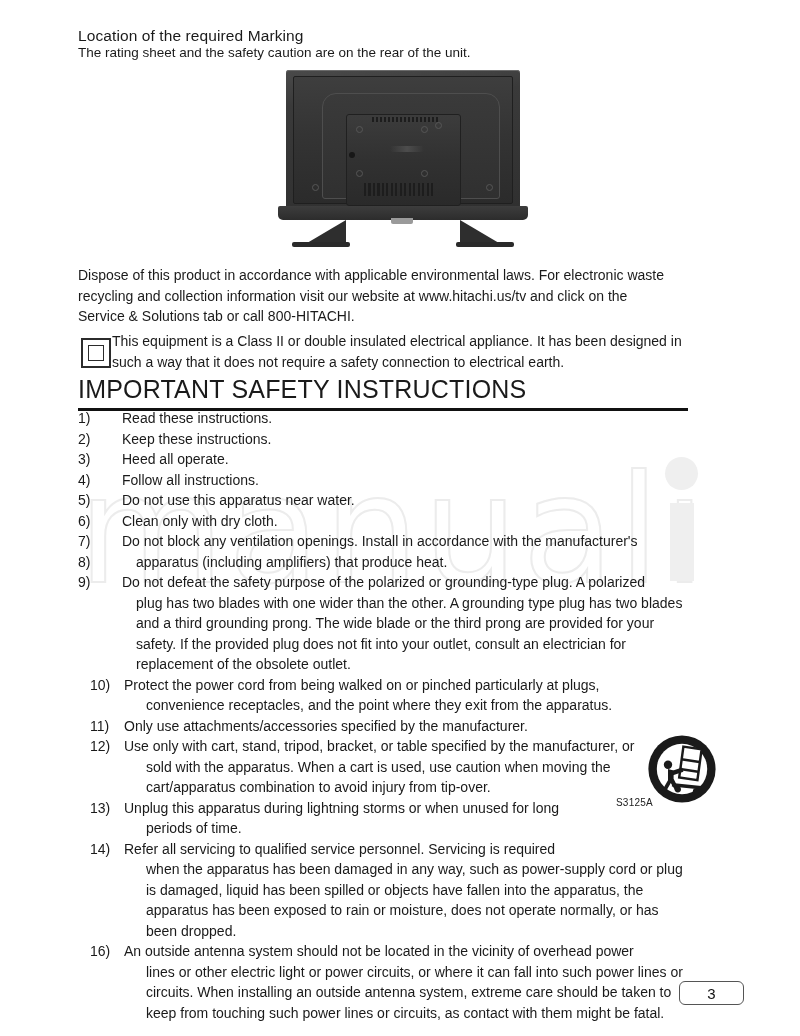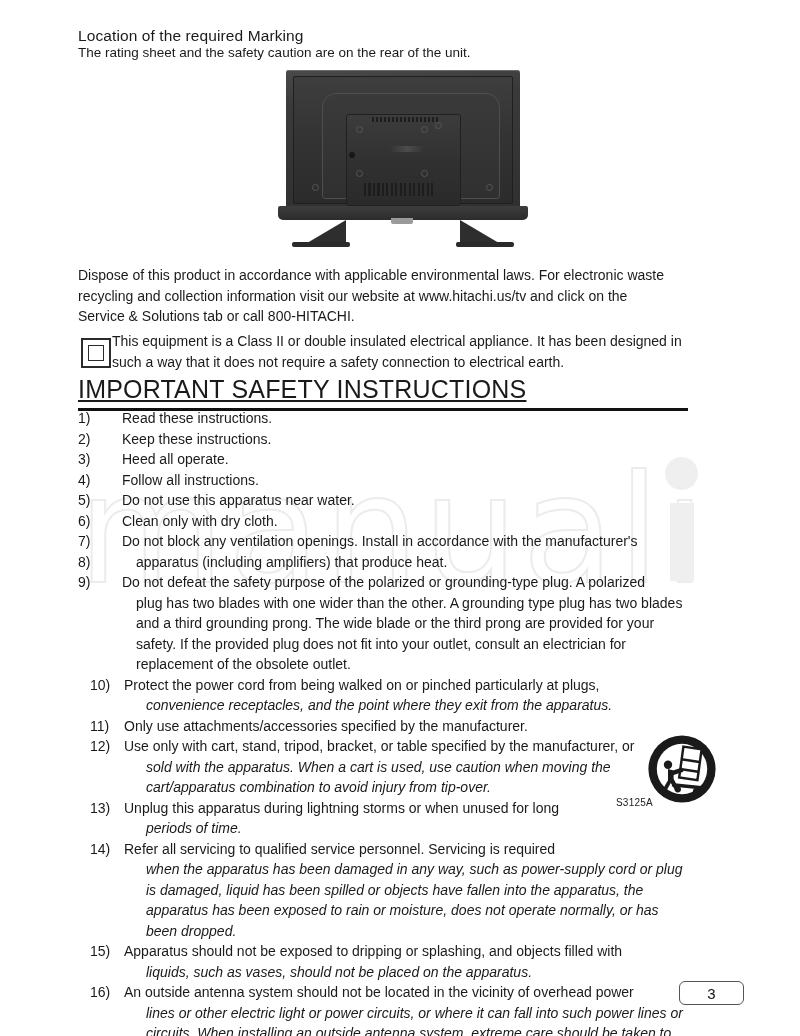--- a/index.html
+++ b/index.html
@@ -214,21 +214,20 @@
   
   .big-heading {
     position: absolute;
     left: 78px;
     top: 374px;
     font-size: 25px;
     line-height: 30px;
     letter-spacing: 0.2px;
     z-index: 2;
     white-space: nowrap;
-    text-decoration: underline;
   }
   .rule {
     position: absolute;
     left: 78px;
     top: 408px;
     width: 610px;
     height: 3px;
     background: #111111;
     z-index: 3;
   }
@@ -251,21 +250,21 @@
     flex: 0 0 auto;
     text-align: left;
   }
   .li.narrow .num { width: 44px; }
   .li.wide   .num { width: 34px; margin-left: 12px; }
   .li .txt { flex: 1 1 auto; }
   .li .txt .cont {
     display: block;
     padding-left: 14px;
   }
-  .li.wide .txt .cont { padding-left: 22px; font-style: italic; }
+  .li.wide .txt .cont { padding-left: 22px; }
 
   
   .cart-icon {
     position: absolute;
     left: 647px;
     top: 734px;
     width: 70px;
     height: 70px;
     z-index: 2;
   }
@@ -400,24 +399,20 @@
       </div>
       <div class="li wide">
         <span class="num">13)</span>
         <span class="txt"><span>Unplug this apparatus during lightning storms or when unused for long</span><span class="cont">periods of time.</span></span>
       </div>
       <div class="li wide">
         <span class="num">14)</span>
         <span class="txt"><span>Refer all servicing to qualified service personnel. Servicing is required</span><span class="cont">when the apparatus has been damaged in any way, such as power-supply cord or plug is damaged, liquid has been spilled or objects have fallen into the apparatus, the apparatus has been exposed to rain or moisture, does not operate normally, or has been dropped.</span></span>
       </div>
       <div class="li wide">
-        <span class="num">15)</span>
-        <span class="txt"><span>Apparatus should not be exposed to dripping or splashing, and objects filled with</span><span class="cont">liquids, such as vases, should not be placed on the apparatus.</span></span>
-      </div>
-      <div class="li wide">
         <span class="num">16)</span>
         <span class="txt"><span>An outside antenna system should not be located in the vicinity of overhead power</span><span class="cont">lines or other electric light or power circuits, or where it can fall into such power lines or circuits. When installing an outside antenna system, extreme care should be taken to keep from touching such power lines or circuits, as contact with them might be fatal.</span></span>
       </div>
     </div>
 
   <div class="cart-icon">
     <svg viewBox="0 0 100 100" width="70" height="70" aria-hidden="true">
       <circle cx="50" cy="50" r="48" fill="#1a1a1a"></circle>
       <circle cx="50" cy="50" r="36" fill="#ffffff"></circle>
       <g fill="#1a1a1a">

